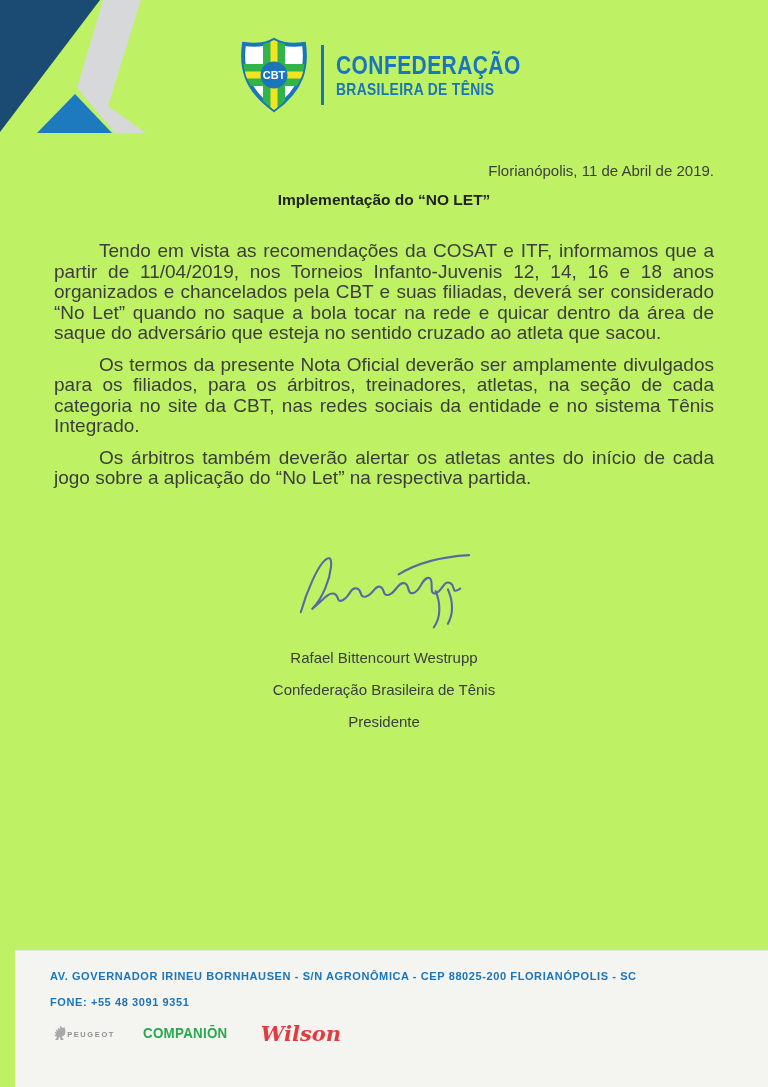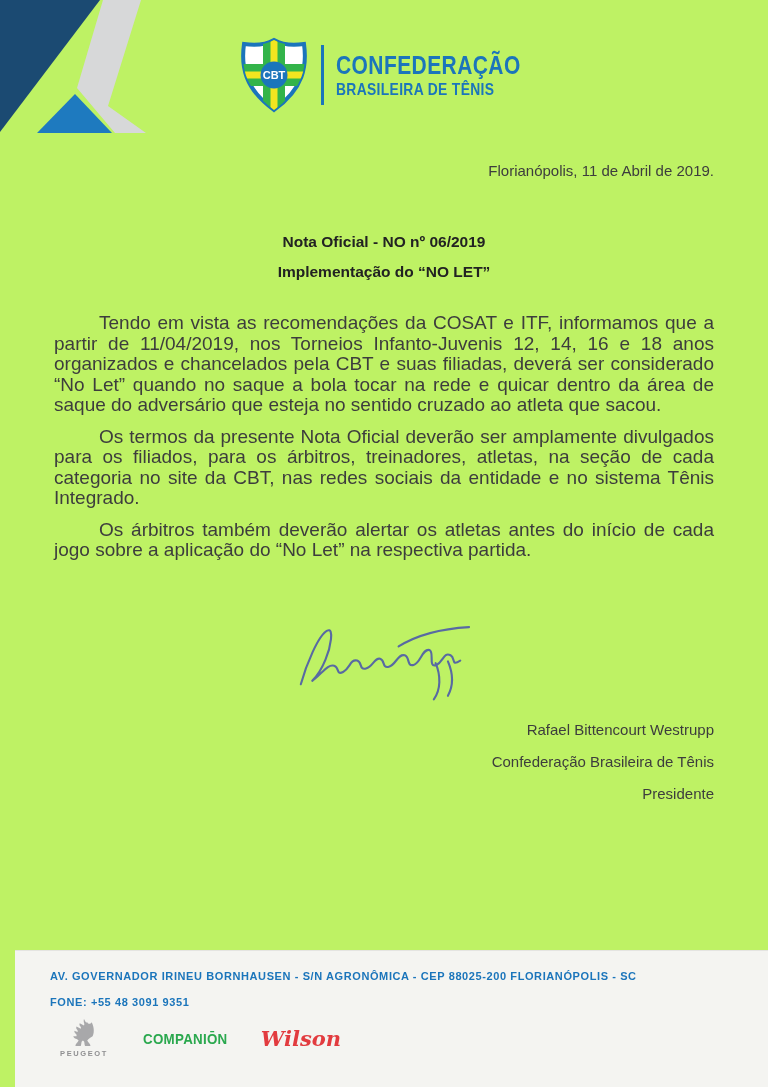--- a/index.html
+++ b/index.html
@@ -35,31 +35,31 @@
     margin:0;margin-top:11px;
     font-size:19px;line-height:20.5px;
     text-align:justify;text-indent:45px;
     color:#3d3d3d;
   }
   .para.first{margin-top:32px;}
   
   .sig-wrap{margin-top:58px;text-align:center;}
   .sig-svg{display:inline-block;}
   .sig-block{margin-top:6px;text-align:center;font-size:15px;line-height:18px;color:#3d3d3d;}
-  .sig-block div{margin-top:14px;text-align:right;}
+  .sig-block div{margin-top:14px;}
   
   .footer{
     position:absolute;left:15px;bottom:0;width:768px;height:137px;
     background:#f4f4f1;border-top:1px solid #e4e4e1;
     box-sizing:border-box;
   }
   .footer-text{padding:12px 0 0 35px;color:#1b75bb;}
   .footer-line{font-size:11px;font-weight:bold;letter-spacing:.6px;line-height:26px;white-space:nowrap;}
   .sponsors{position:absolute;left:38px;top:68px;display:flex;align-items:center;}
-  .sponsor-peugeot{display:flex;flex-direction:column;align-items:center;width:62px;}
+  .sponsor-peugeot{display:flex;flex-direction:row;align-items:center;width:62px;}
   .peugeot-label{font-size:7.5px;letter-spacing:1.6px;color:#8f8f91;margin-top:2px;font-weight:bold;}
   .sponsor-companion{
     margin-left:28px;font-size:14.5px;font-weight:bold;color:#2aa84e;
     letter-spacing:.3px;transform:scaleX(.92);transform-origin:left center;white-space:nowrap;
   }
   .sponsor-wilson{
     margin-left:26px;font-family:"DejaVu Serif", serif;font-style:italic;font-weight:bold;
     font-size:21px;color:#e23b3f;white-space:nowrap;
   }
 </style>
@@ -99,21 +99,20 @@
     </svg>
     <div class="logo-sep"></div>
     <div class="logo-text">
       <div class="logo-line1">CONFEDERAÇÃO</div>
       <div class="logo-line2">BRASILEIRA DE TÊNIS</div>
     </div>
   </div>
 
   <div class="content">
     <div class="date-line">Florianópolis, 11 de Abril de 2019.</div>
-    <div class="title">Nota Oficial - NO nº 06/2019</div>
     <div class="subtitle">Implementação do “NO LET”</div>
     <p class="para first">Tendo em vista as recomendações da COSAT e ITF, informamos que a partir de 11/04/2019, nos Torneios Infanto-Juvenis 12, 14, 16 e 18 anos organizados e chancelados pela CBT e suas filiadas, deverá ser considerado “No Let” quando no saque a bola tocar na rede e quicar dentro da área de saque do adversário que esteja no sentido cruzado ao atleta que sacou.</p>
     <p class="para">Os termos da presente Nota Oficial deverão ser amplamente divulgados para os filiados, para os árbitros, treinadores, atletas, na seção de cada categoria no site da CBT, nas redes sociais da entidade e no sistema Tênis Integrado.</p>
     <p class="para">Os árbitros também deverão alertar os atletas antes do início de cada jogo sobre a aplicação do “No Let” na respectiva partida.</p>
 
     <div class="sig-wrap">
       <svg class="sig-svg" width="185" height="84" viewBox="0 0 210 95" aria-hidden="true">
         <g fill="none" stroke="#505fa8" stroke-width="2.4" stroke-linecap="round" stroke-linejoin="round" opacity="0.92">
           <path d="M10,74 C16,52 30,18 40,13 C48,9 44,32 38,46 C34,56 27,66 23,70 C33,63 41,50 48,53
                    C54,55 50,64 58,60 C66,56 66,45 74,47 C80,49 76,58 84,56 C92,54 94,43 100,45

